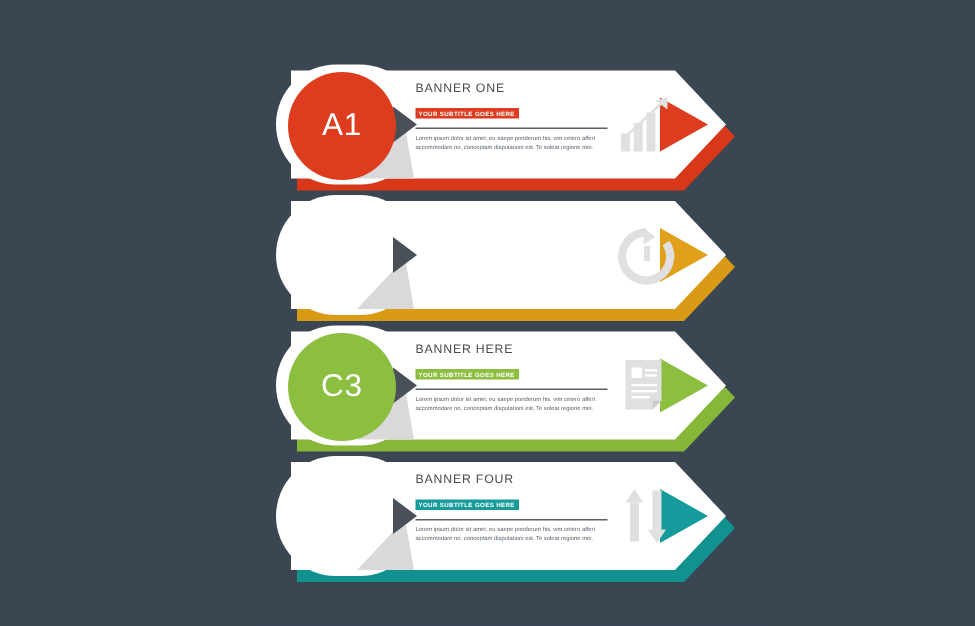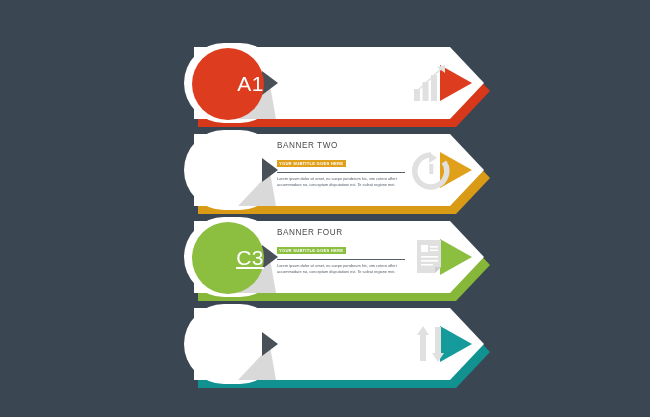--- a/index.html
+++ b/index.html
@@ -40,21 +40,21 @@
   
   .badge {
     position: absolute;
     left: 8px;
     top: 7px;
     width: 72px;
     height: 72px;
     border-radius: 50%;
     display: flex;
     align-items: center;
-    justify-content: flex-end;
+    justify-content: center;
     color: #ffffff;
     font-size: 21px;
     font-family: "Liberation Sans", sans-serif;
     letter-spacing: 0.5px;
     z-index: 6;
   }
 
   
   .content {
     position: absolute;
@@ -126,20 +126,26 @@
 
       <polygon points="78,30 94,42 78,54" fill="#4a5058"></polygon>
 
       <polygon class="shape-arrow" points="256,24 288,42 256,60" fill="#dd3c1e"></polygon>
     </svg>
 
     <div class="badge" style="background: rgb(221, 60, 30);">
       <span>A1</span>
     </div>
 
+    <div class="content">
+      <div class="title">BANNER ONE</div>
+      <div class="subtitle" style="background: rgb(221, 60, 30);">YOUR SUBTITLE GOES HERE</div>
+      <div class="rule"></div>
+      <div class="body-text">Lorem ipsum dolor sit amet, eu saepe ponderum his, vim cetero affert accommodare no, conceptam disputationi est. Te soleat regione mei.</div>
+    </div>
 
     <div class="icon-slot">
       <svg viewBox="0 0 40 42" width="40" height="42">
         <rect x="3" y="26" width="6" height="12" fill="#e0e0e0"></rect>
         <rect x="11.5" y="19" width="6" height="19" fill="#e0e0e0"></rect>
         <rect x="20" y="12" width="6" height="26" fill="#e0e0e0"></rect>
         <path d="M4 30 L31 5" stroke="#e0e0e0" stroke-width="1.6" fill="none"></path>
         <polygon points="34,2 34,10 26,4" fill="#e0e0e0"></polygon>
       </svg>
     </div>
@@ -149,52 +155,46 @@
     <svg class="banner-svg" viewBox="0 0 306 86">
       <polygon class="shape-shadow" points="14,14 272,14 306,50 272,86 14,86" fill="#d99a16"></polygon>
       <polygon class="shape-body" points="10,6 266,6 300,42 266,78 10,78" fill="#ffffff"></polygon>
       <rect x="0" y="2" width="96" height="80" rx="40" ry="40" fill="#ffffff"></rect>
       <polygon points="54,78 86,44 92,78" fill="#d9d9d9"></polygon>
       <polygon points="78,30 94,42 78,54" fill="#4a5058"></polygon>
       <polygon class="shape-arrow" points="256,24 288,42 256,60" fill="#e0a019"></polygon>
     </svg>
 
 
-    <div class="content">
-      <div class="title">BANNER TWO</div>
-      <div class="subtitle" style="background: rgb(224, 160, 25);">YOUR SUBTITLE GOES HERE</div>
-      <div class="rule"></div>
-      <div class="body-text">Lorem ipsum dolor sit amet, eu saepe ponderum his, vim cetero affert accommodare no, conceptam disputationi est. Te soleat regione mei.</div>
-    </div>
 
     <div class="icon-slot">
       <svg viewBox="0 0 40 42" width="40" height="42">
         <path d="M20 5 A16 16 0 1 0 33 12" stroke="#e0e0e0" stroke-width="5.5" fill="none" stroke-linecap="butt"></path>
         <polygon points="18,2 26,8 18,13" fill="#e0e0e0"></polygon>
         <rect x="18.3" y="14" width="4" height="10" fill="#e0e0e0"></rect>
       </svg>
     </div>
   </div>
 
   <div class="banner" id="banner-2" style="top: 215px;">
     <svg class="banner-svg" viewBox="0 0 306 86">
       <polygon class="shape-shadow" points="14,14 272,14 306,50 272,86 14,86" fill="#86b739"></polygon>
       <polygon class="shape-body" points="10,6 266,6 300,42 266,78 10,78" fill="#ffffff"></polygon>
       <rect x="0" y="2" width="96" height="80" rx="40" ry="40" fill="#ffffff"></rect>
       <polygon points="54,78 86,44 92,78" fill="#d9d9d9"></polygon>
       <polygon points="78,30 94,42 78,54" fill="#4a5058"></polygon>
       <polygon class="shape-arrow" points="256,24 288,42 256,60" fill="#8cbe3f"></polygon>
     </svg>
 
-    <div class="badge" style="background: rgb(140, 190, 63); text-decoration: underline;">
+    <div class="badge" style="background: rgb(140, 190, 63);">
       <span>C3</span>
     </div>
 
     <div class="content">
-      <div class="title">BANNER FOUR</div>
+      <div class="title">BANNER HERE</div>
       <div class="subtitle" style="background: rgb(140, 190, 63);">YOUR SUBTITLE GOES HERE</div>
       <div class="rule"></div>
       <div class="body-text">Lorem ipsum dolor sit amet, eu saepe ponderum his, vim cetero affert accommodare no, conceptam disputationi est. Te soleat regione mei.</div>
     </div>
 
     <div class="icon-slot">
       <svg viewBox="0 0 40 42" width="40" height="42">
         <path d="M6 3 H30 V30 L24 36 H6 Z" fill="#e0e0e0"></path>
         <polygon points="30,30 24,36 24,30" fill="#cdcdcd"></polygon>
         <rect x="10" y="8" width="7" height="7" fill="#ffffff"></rect>
@@ -211,20 +211,26 @@
     <svg class="banner-svg" viewBox="0 0 306 86">
       <polygon class="shape-shadow" points="14,14 272,14 306,50 272,86 14,86" fill="#129191"></polygon>
       <polygon class="shape-body" points="10,6 266,6 300,42 266,78 10,78" fill="#ffffff"></polygon>
       <rect x="0" y="2" width="96" height="80" rx="40" ry="40" fill="#ffffff"></rect>
       <polygon points="54,78 86,44 92,78" fill="#d9d9d9"></polygon>
       <polygon points="78,30 94,42 78,54" fill="#4a5058"></polygon>
       <polygon class="shape-arrow" points="256,24 288,42 256,60" fill="#159b9b"></polygon>
     </svg>
 
 
+    <div class="content">
+      <div class="title">BANNER FOUR</div>
+      <div class="subtitle" style="background: rgb(21, 155, 155);">YOUR SUBTITLE GOES HERE</div>
+      <div class="rule"></div>
+      <div class="body-text">Lorem ipsum dolor sit amet, eu saepe ponderum his, vim cetero affert accommodare no, conceptam disputationi est. Te soleat regione mei.</div>
+    </div>
 
     <div class="icon-slot">
       <svg viewBox="0 0 40 42" width="40" height="42">
         <polygon points="12,2 18,11 6,11" fill="#e0e0e0"></polygon>
         <rect x="9" y="11" width="6" height="26" fill="#e0e0e0"></rect>
         <polygon points="27,38 33,29 21,29" fill="#e0e0e0"></polygon>
         <rect x="24" y="3" width="6" height="26" fill="#e0e0e0"></rect>
       </svg>
     </div>
   </div>

